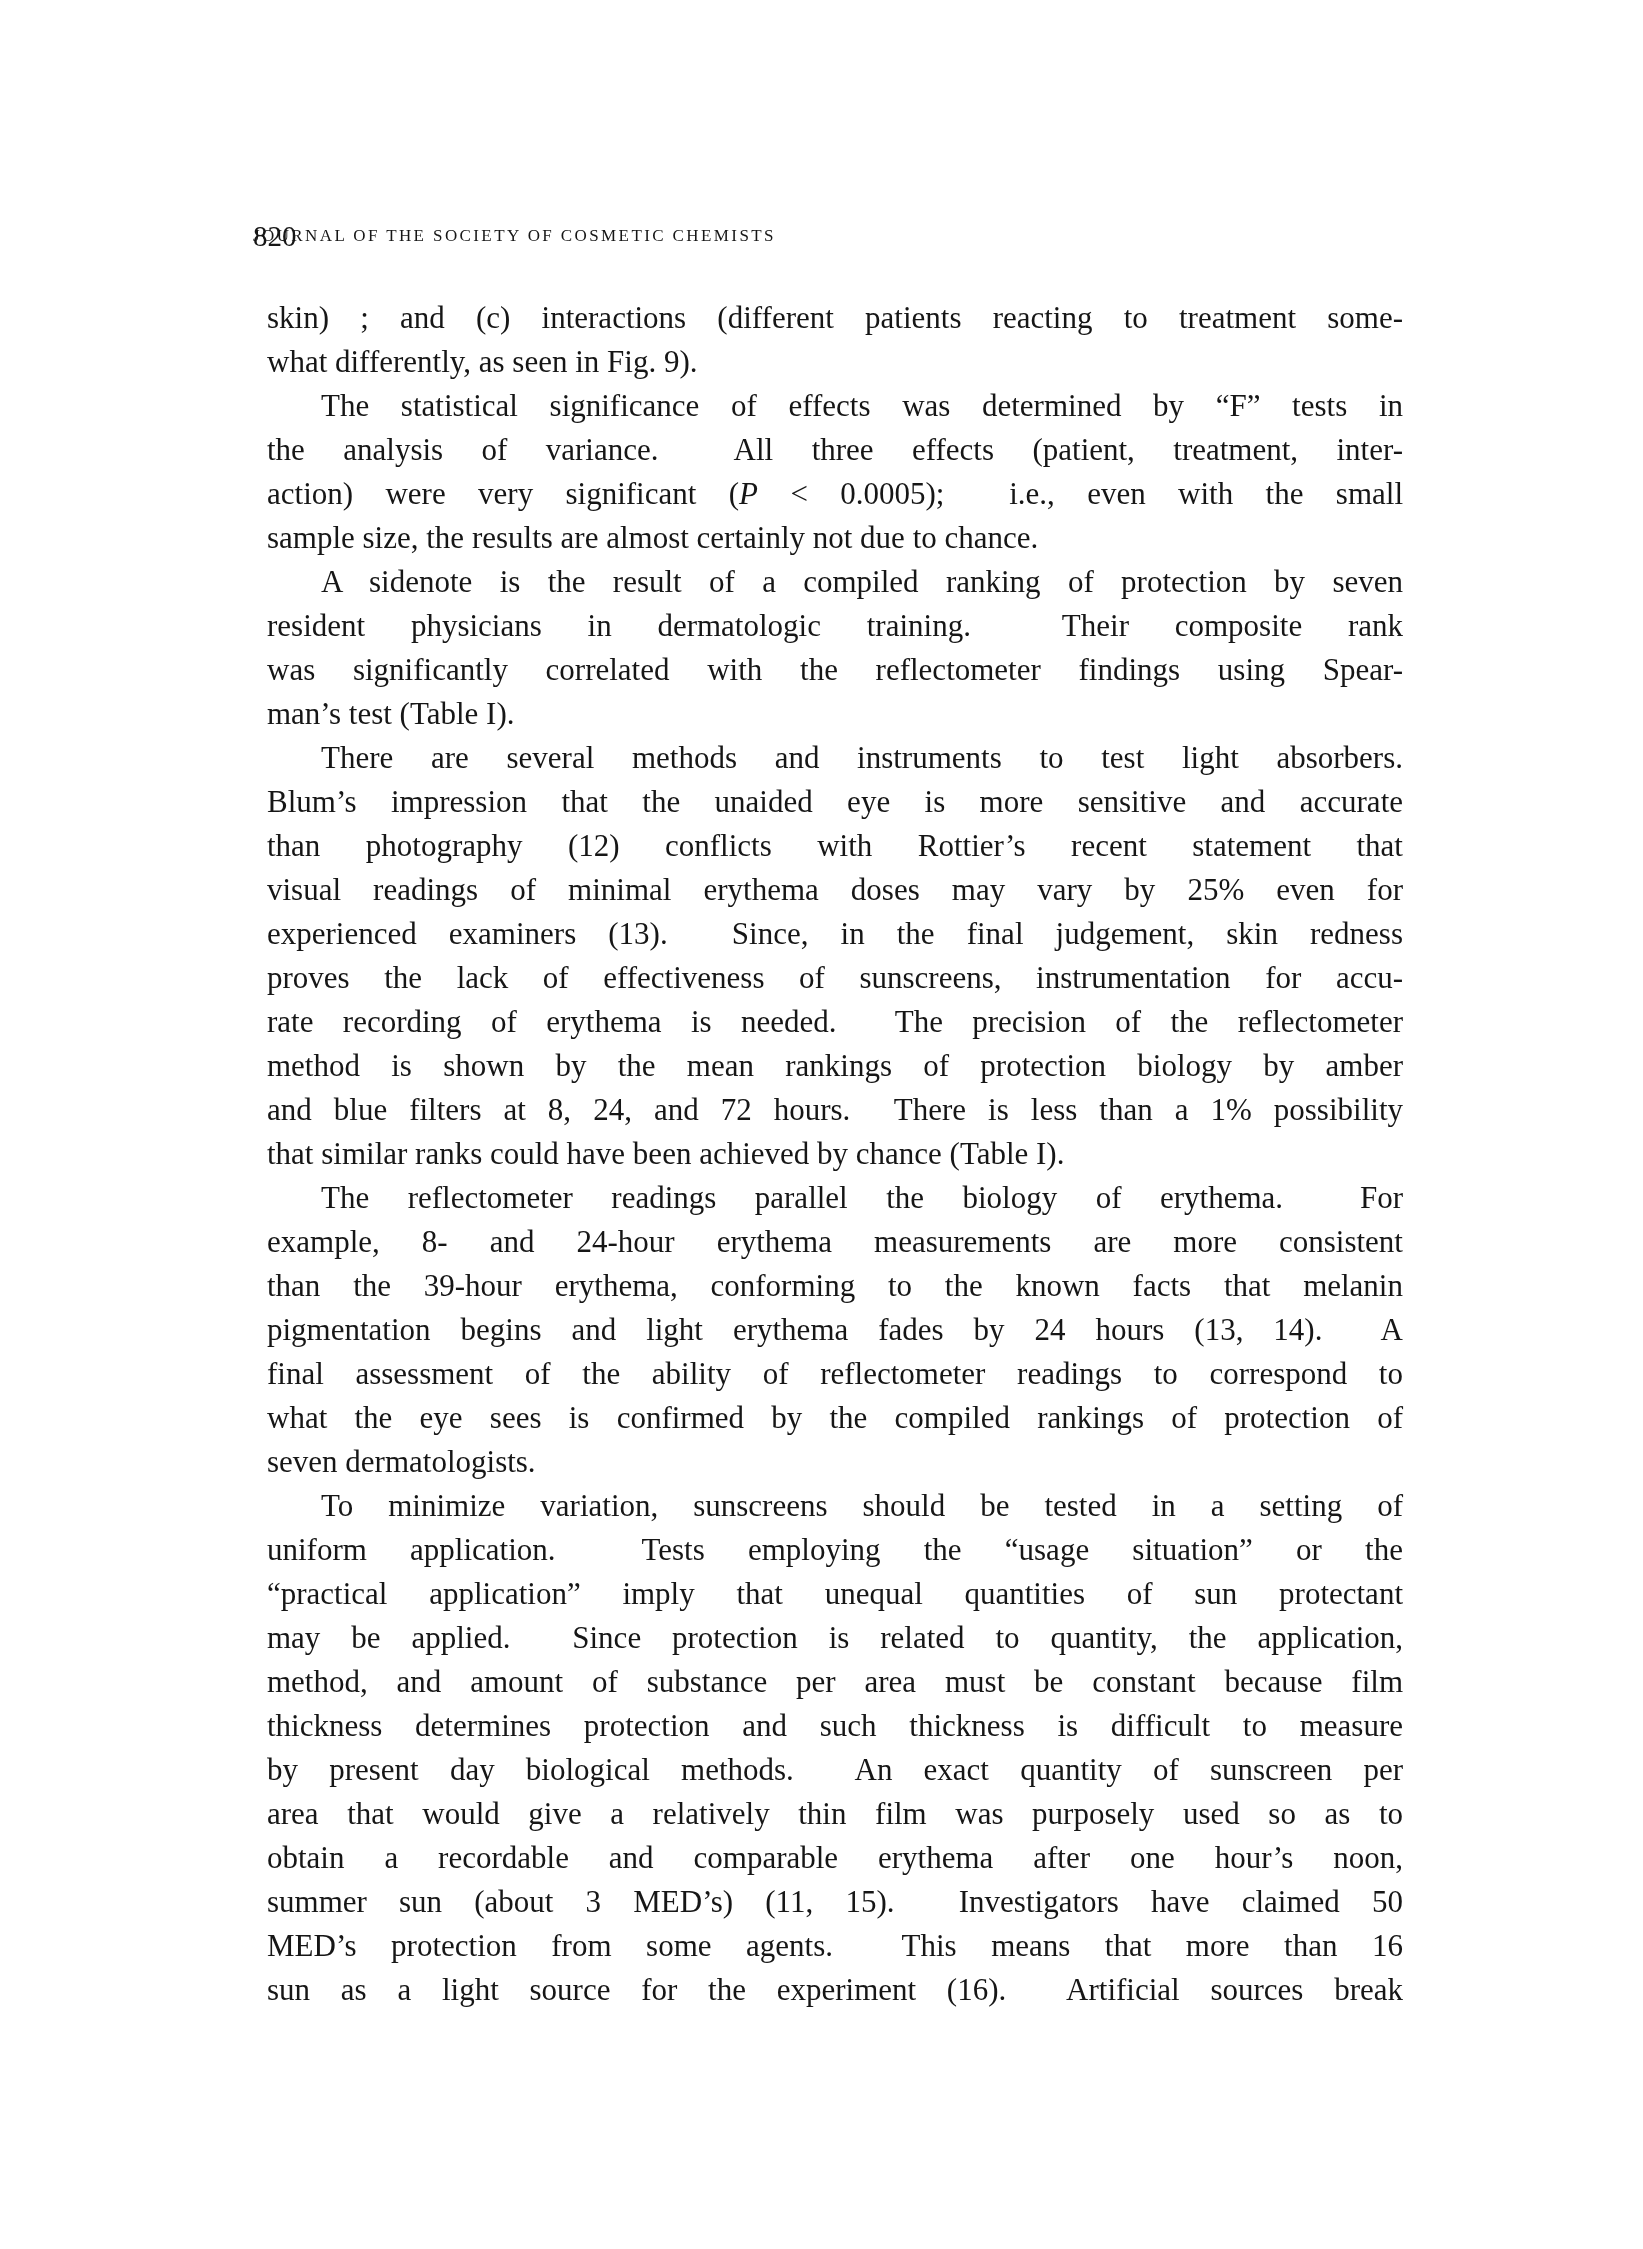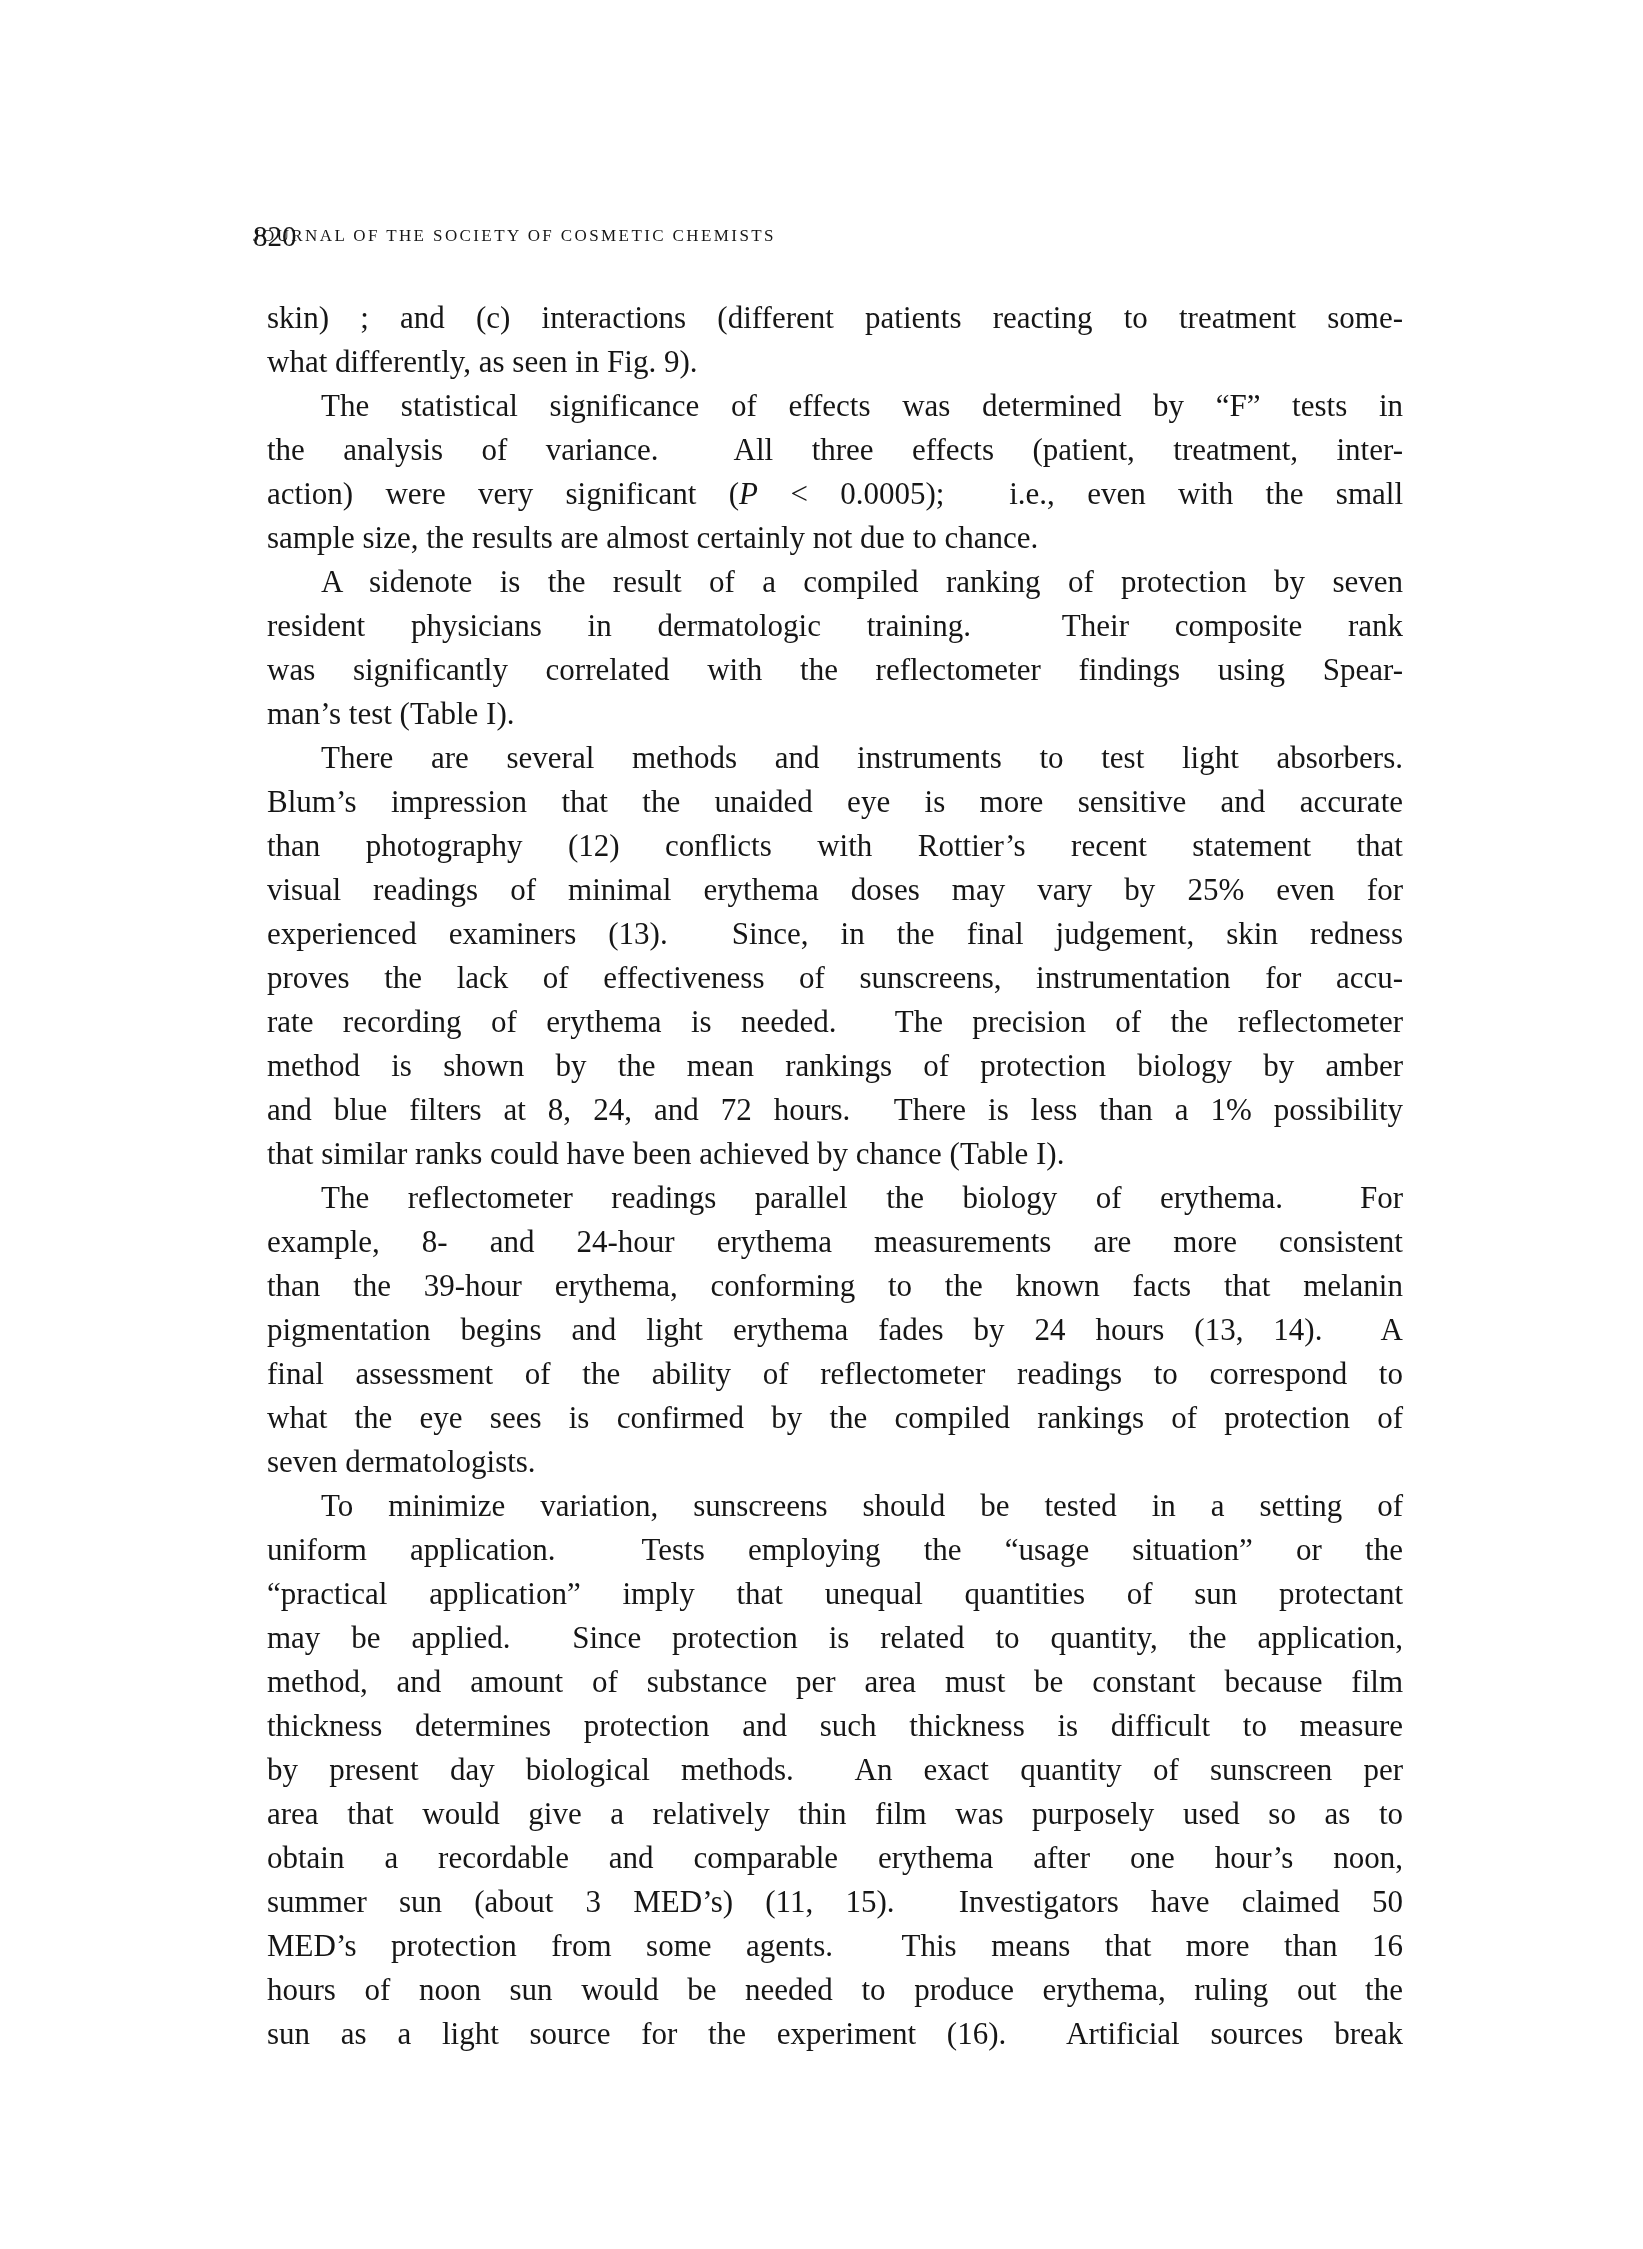--- a/index.html
+++ b/index.html
@@ -109,17 +109,16 @@
       <div class="line">uniform application.&nbsp; Tests employing the “usage situation” or the</div>
       <div class="line">“practical application” imply that unequal quantities of sun protectant</div>
       <div class="line">may be applied.&nbsp; Since protection is related to quantity, the application,</div>
       <div class="line">method, and amount of substance per area must be constant because film</div>
       <div class="line">thickness determines protection and such thickness is difficult to measure</div>
       <div class="line">by present day biological methods.&nbsp; An exact quantity of sunscreen per</div>
       <div class="line">area that would give a relatively thin film was purposely used so as to</div>
       <div class="line">obtain a recordable and comparable erythema after one hour’s noon,</div>
       <div class="line">summer sun (about 3 MED’s) (11, 15).&nbsp; Investigators have claimed 50</div>
       <div class="line">MED’s protection from some agents.&nbsp; This means that more than 16</div>
-      <div class="line">hours of noon sun would be needed to produce erythema, ruling out the</div>
       <div class="line">sun as a light source for the experiment (16).&nbsp; Artificial sources break</div>
     </div>
   </div>
 
 
 </body></html>

